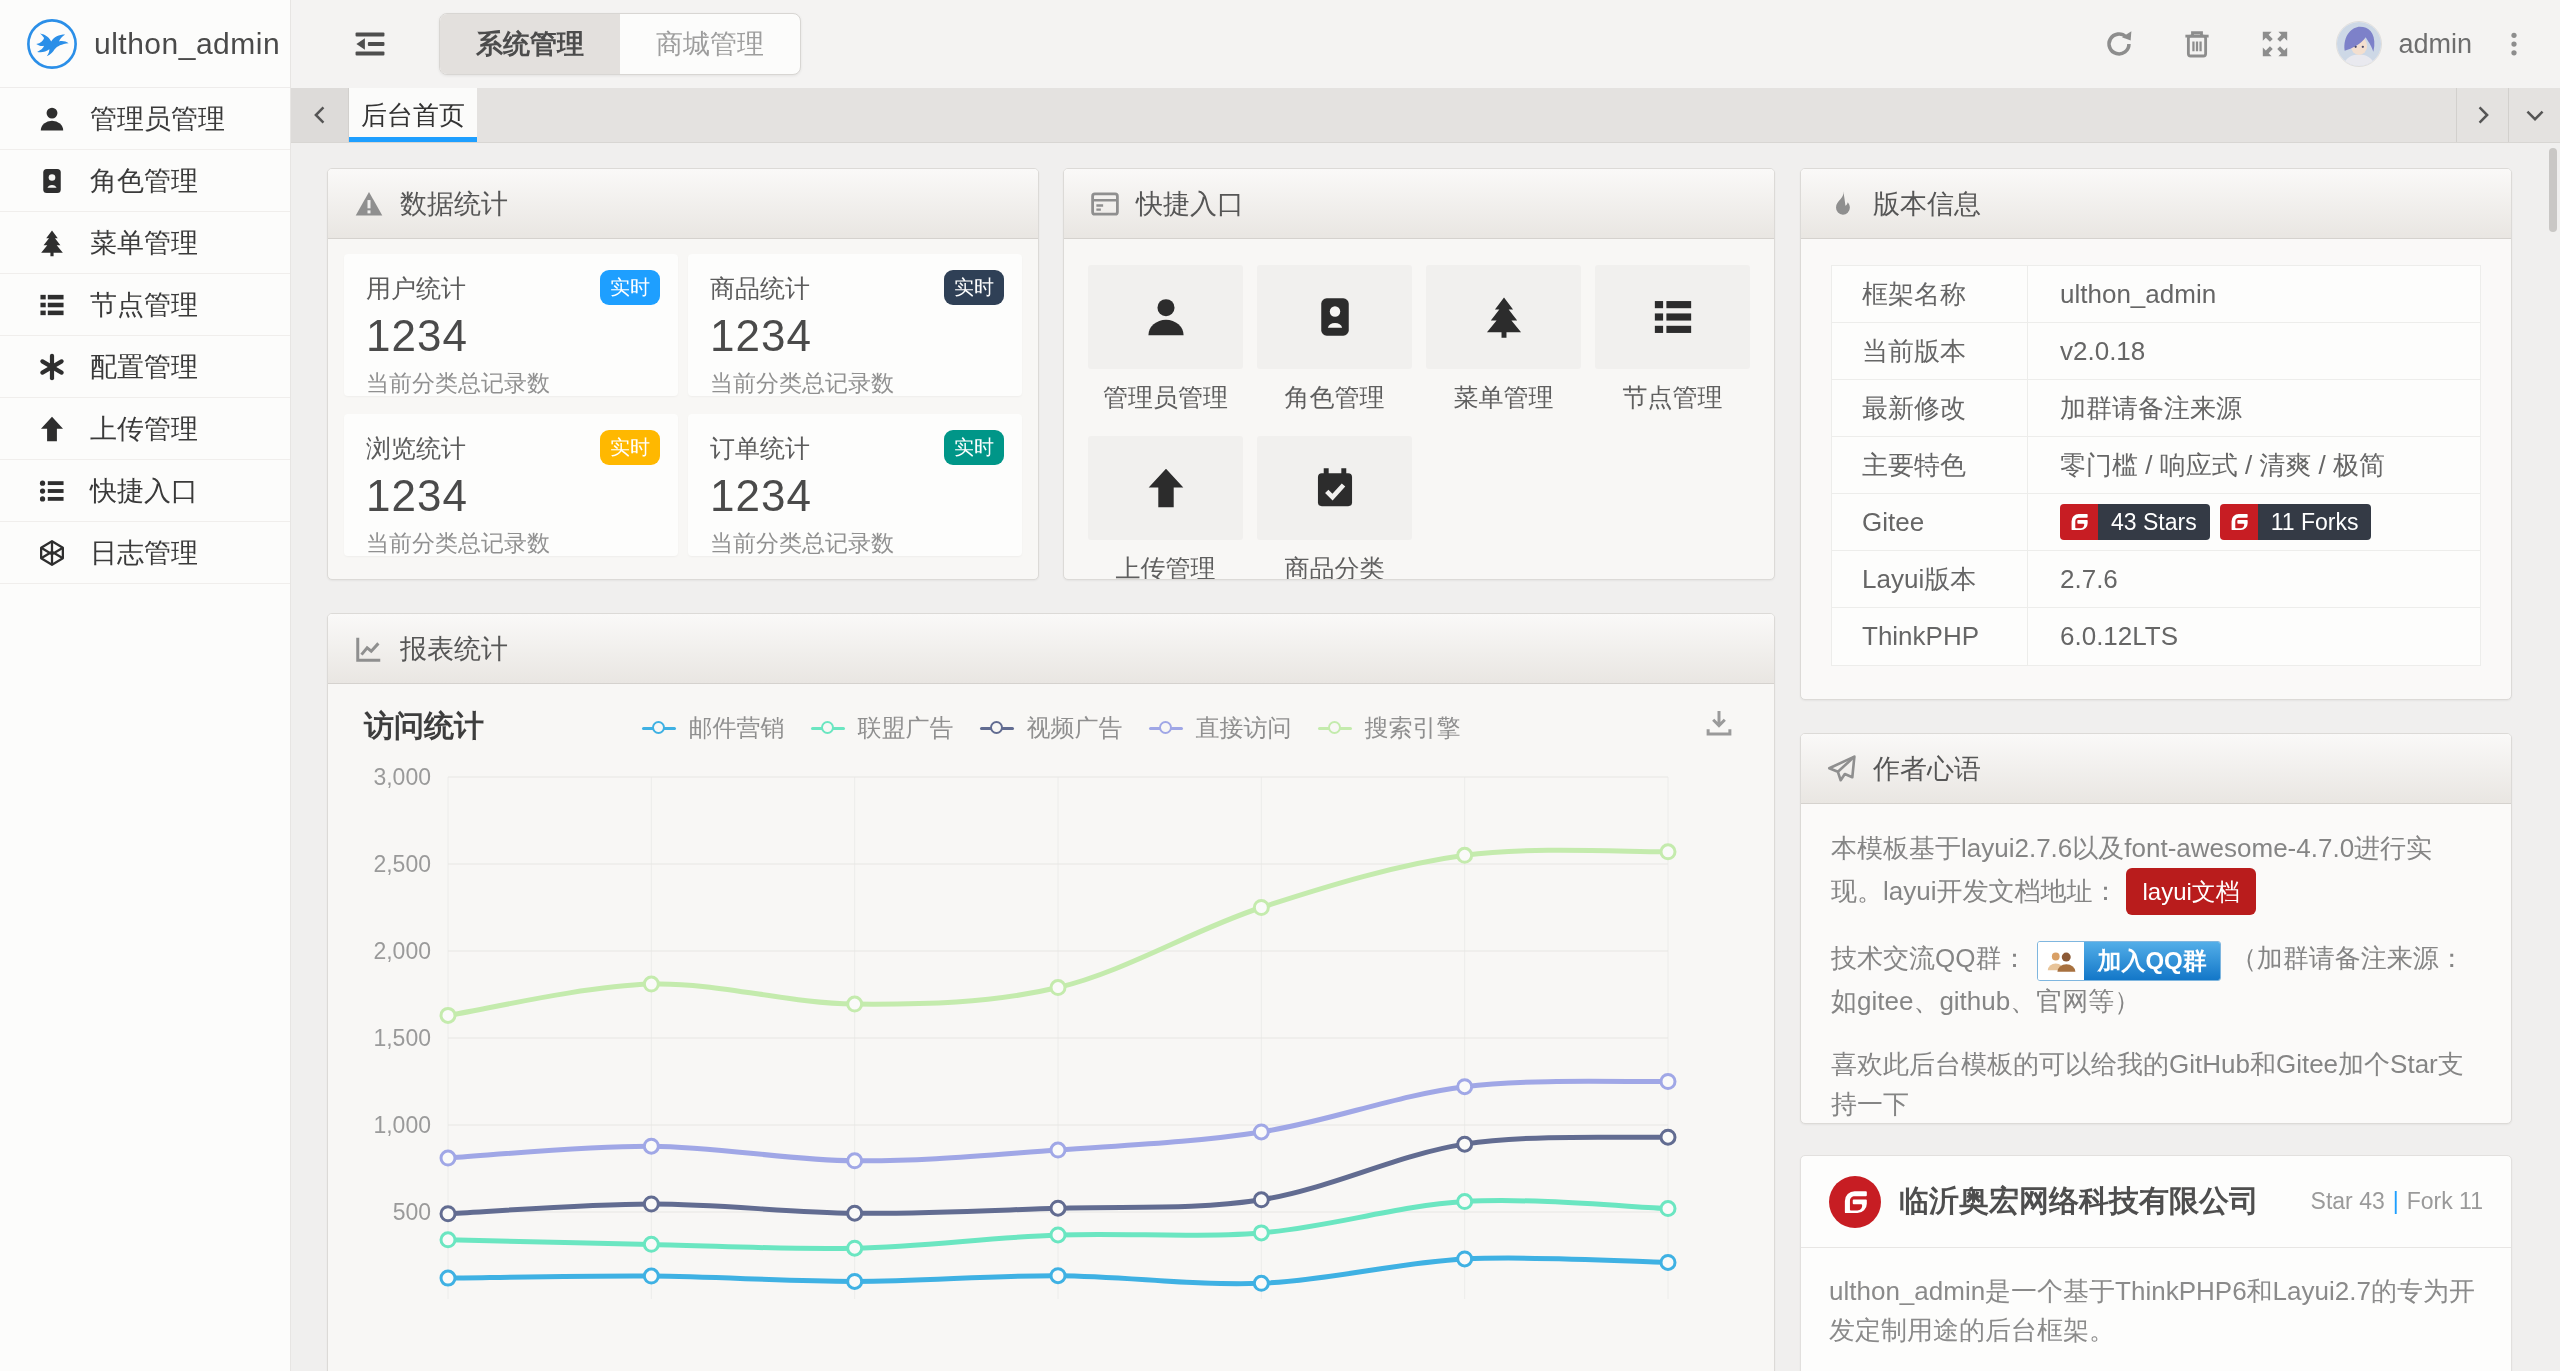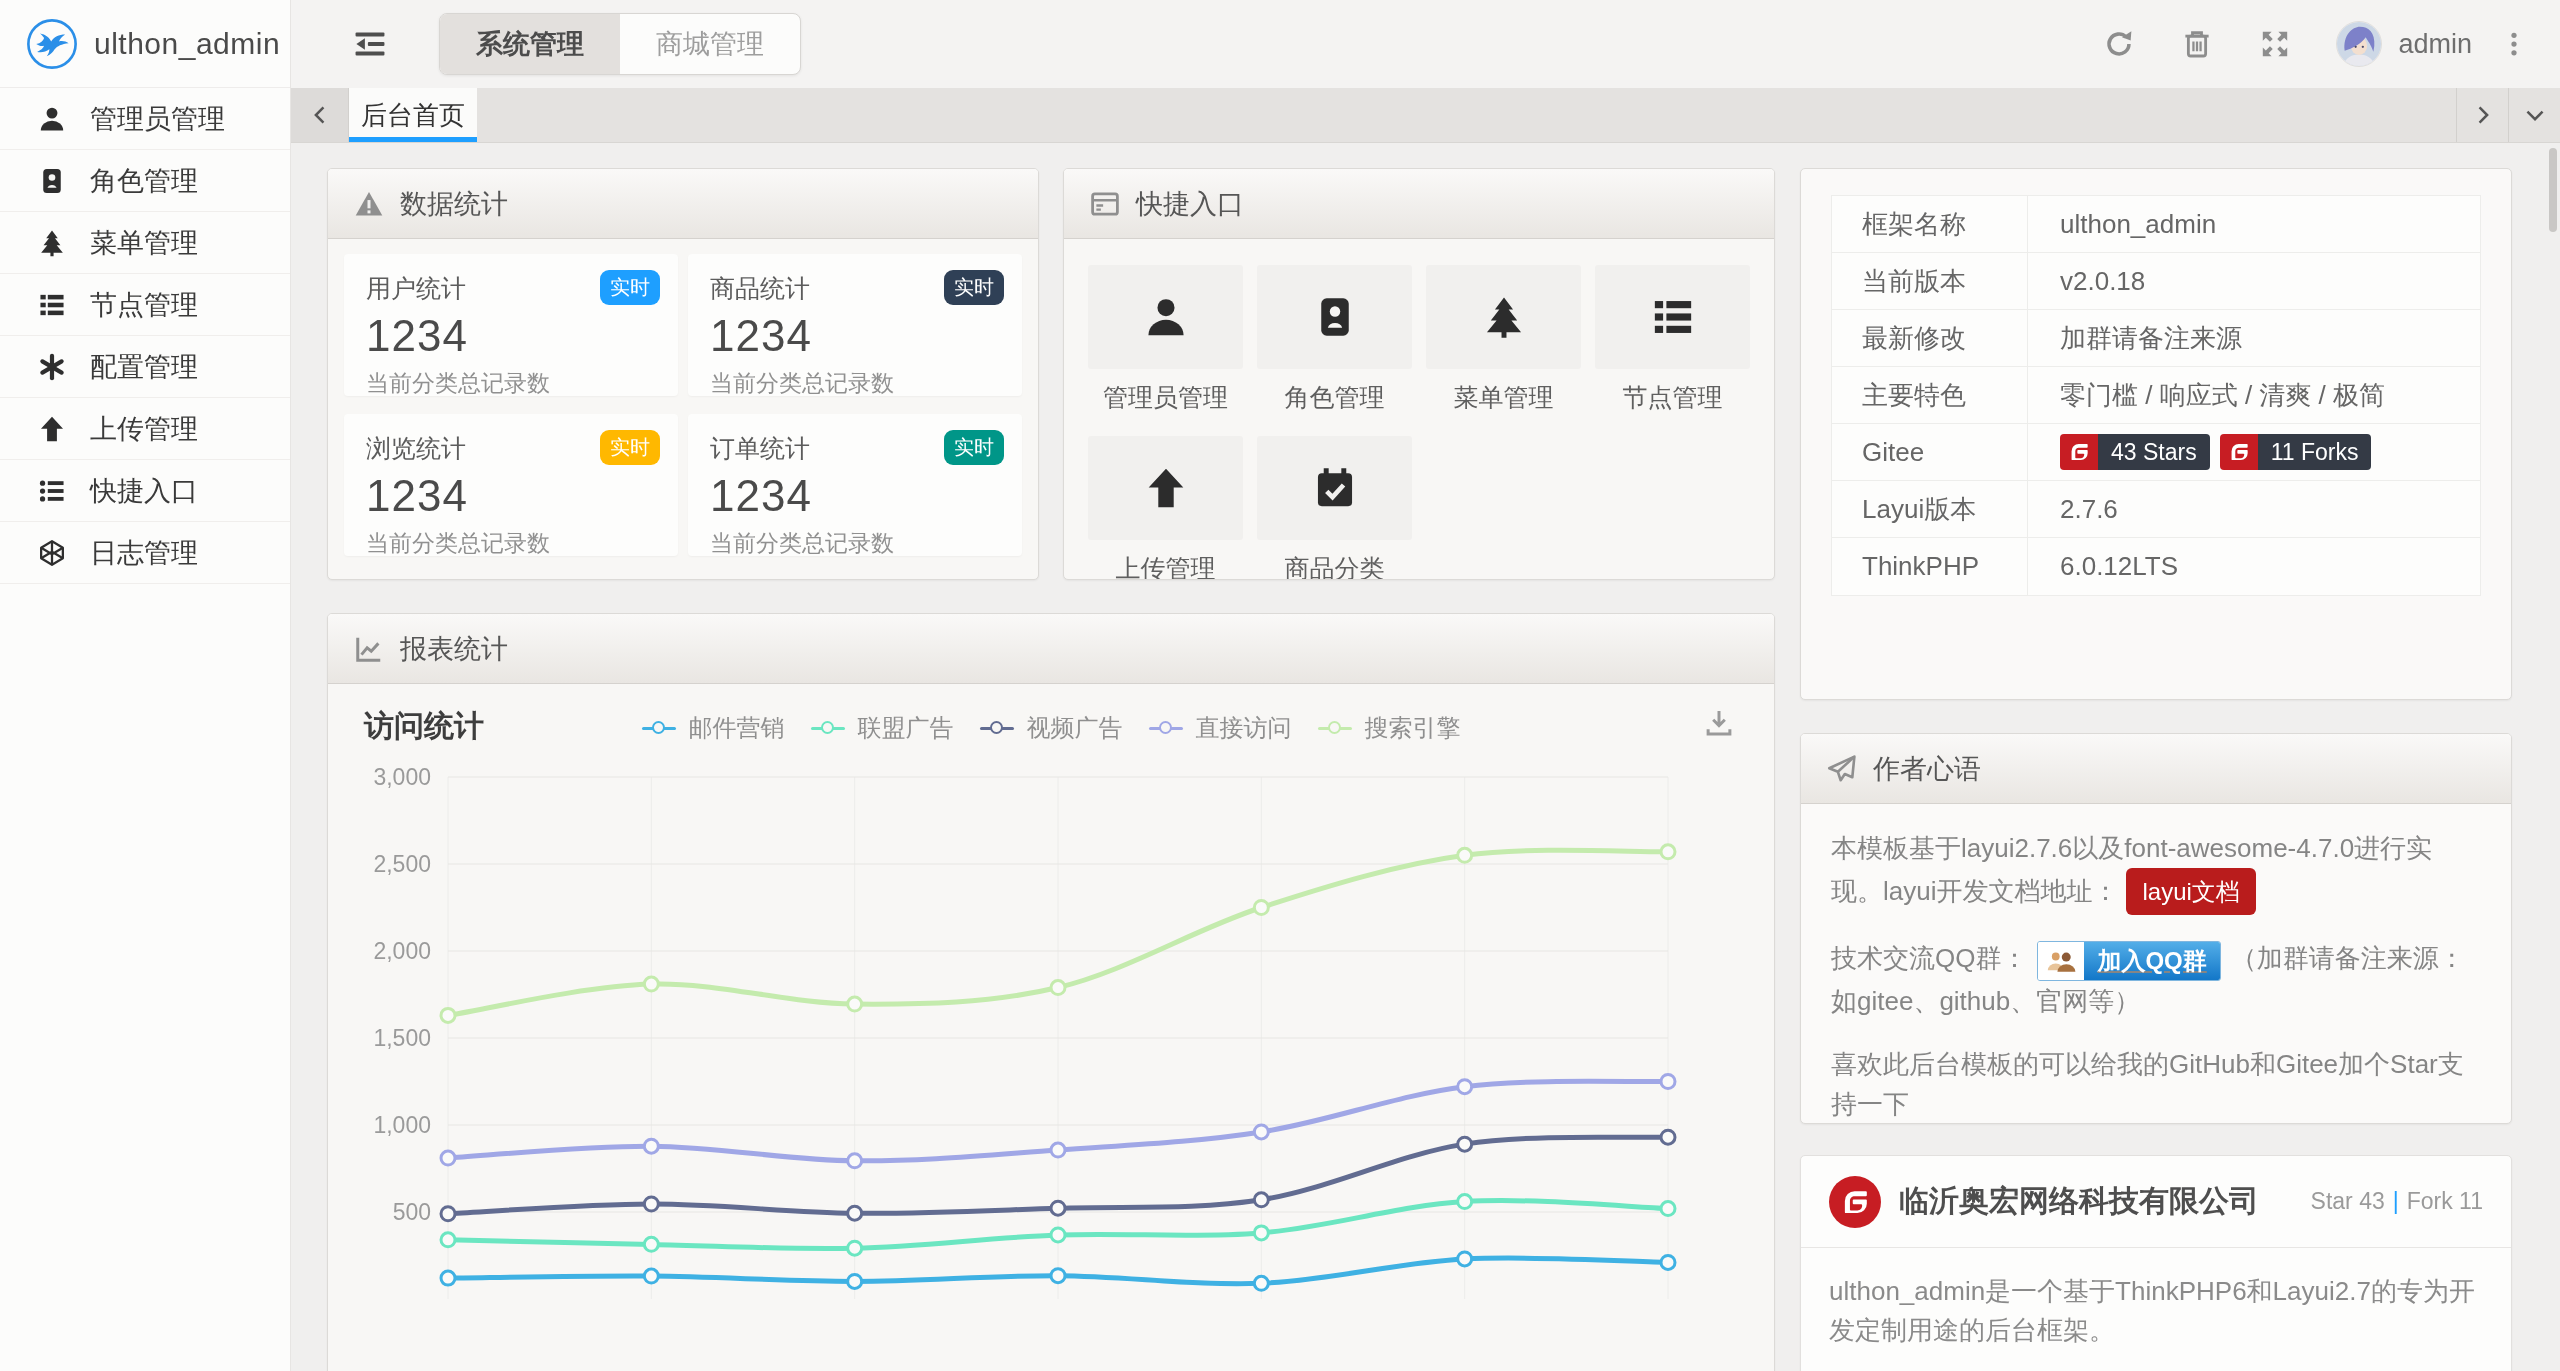--- a/index.html
+++ b/index.html
@@ -115,21 +115,21 @@
   .download-btn { position:absolute; right:40px; top:24px; width:30px; height:30px; color:#9a9a9a; cursor:pointer; }
   .download-btn svg { width:30px; height:30px; }
   #chart-svg { position:absolute; left:0; top:0; width:1448px; height:690px; }
 
   #panel-author { left:1509px; top:590px; width:712px; height:391px; background:#fbfaf9; }
   .author-body { padding:24px 30px; font-size:26px; color:#858585; line-height:1.55; }
   .author-body p { margin-bottom:23px; }
   .doc-btn { display:inline-block; background:#d2151f; color:#fff; border-radius:6px;
     padding:5px 16px; font-size:24px; margin-left:8px; cursor:pointer; }
   .qq-btn { display:inline-flex; align-items:center; height:40px; border-radius:3px; overflow:hidden;
-    border:1px solid #7fb6df; margin:0 10px; vertical-align:middle; cursor:pointer;text-decoration:underline; }
+    border:1px solid #7fb6df; margin:0 10px; vertical-align:middle; cursor:pointer; }
   .qq-btn .qleft { width:46px; height:38px; background:#fff; display:flex; align-items:center; justify-content:center; }
   .qq-btn .qleft svg { width:30px; height:24px; }
   .qq-btn .qright { background:linear-gradient(#53aee8,#1377c8); color:#fff; font-size:24px;
     font-weight:bold; padding:0 13px; display:flex; align-items:center; height:38px; }
 
   #panel-repo { left:1509px; top:1012px; width:712px; height:420px; background:#fdfdfc;
     border:1px solid #e2e0de; border-radius:5px; position:absolute; box-shadow:0 1px 2px rgba(0,0,0,.05); }
   .repo-header { height:92px; display:flex; align-items:center; padding:0 28px;
     border-bottom:1px solid #e8e6e4; gap:18px; }
   .repo-logo { width:52px; height:52px; border-radius:50%; background:#c71d23; display:flex;
@@ -428,20 +428,28 @@
               <path d="M4.8.8v3M11.2.8v3" stroke="currentColor" stroke-width="1.8"></path>
               <path d="M5 9.2l2.1 2.1 4-4.4" stroke="#f1f0ee" stroke-width="1.7" fill="none"></path>
             </svg>
           </div>
           <div class="shortcut-label">商品分类</div>
         </div>
       </div>
   </section>
 
   <section class="panel" id="panel-version">
+    <div class="panel-header">
+      <span class="ph-icon" id="ph-version">
+          <svg viewBox="0 0 16 16" fill="currentColor">
+            <path d="M8.7 1.2c.25 1.9-.5 3.1-1.55 4.25C6 6.7 4.8 8 4.8 9.9a3.7 3.7 0 0 0 7.4.15c0-1.2-.45-2.2-1.15-3.05-.2.9-.65 1.5-1.25 1.9C9.65 7 9.2 4.3 8.7 1.2z"></path>
+          </svg>
+        </span>
+      <span>版本信息</span>
+    </div>
     <div class="version-table" id="version-table">
         <div class="vrow">
           <div class="vlabel">框架名称</div>
           <div class="vvalue">ulthon_admin</div>
         </div>
         <div class="vrow">
           <div class="vlabel">当前版本</div>
           <div class="vvalue">v2.0.18</div>
         </div>
         <div class="vrow">

